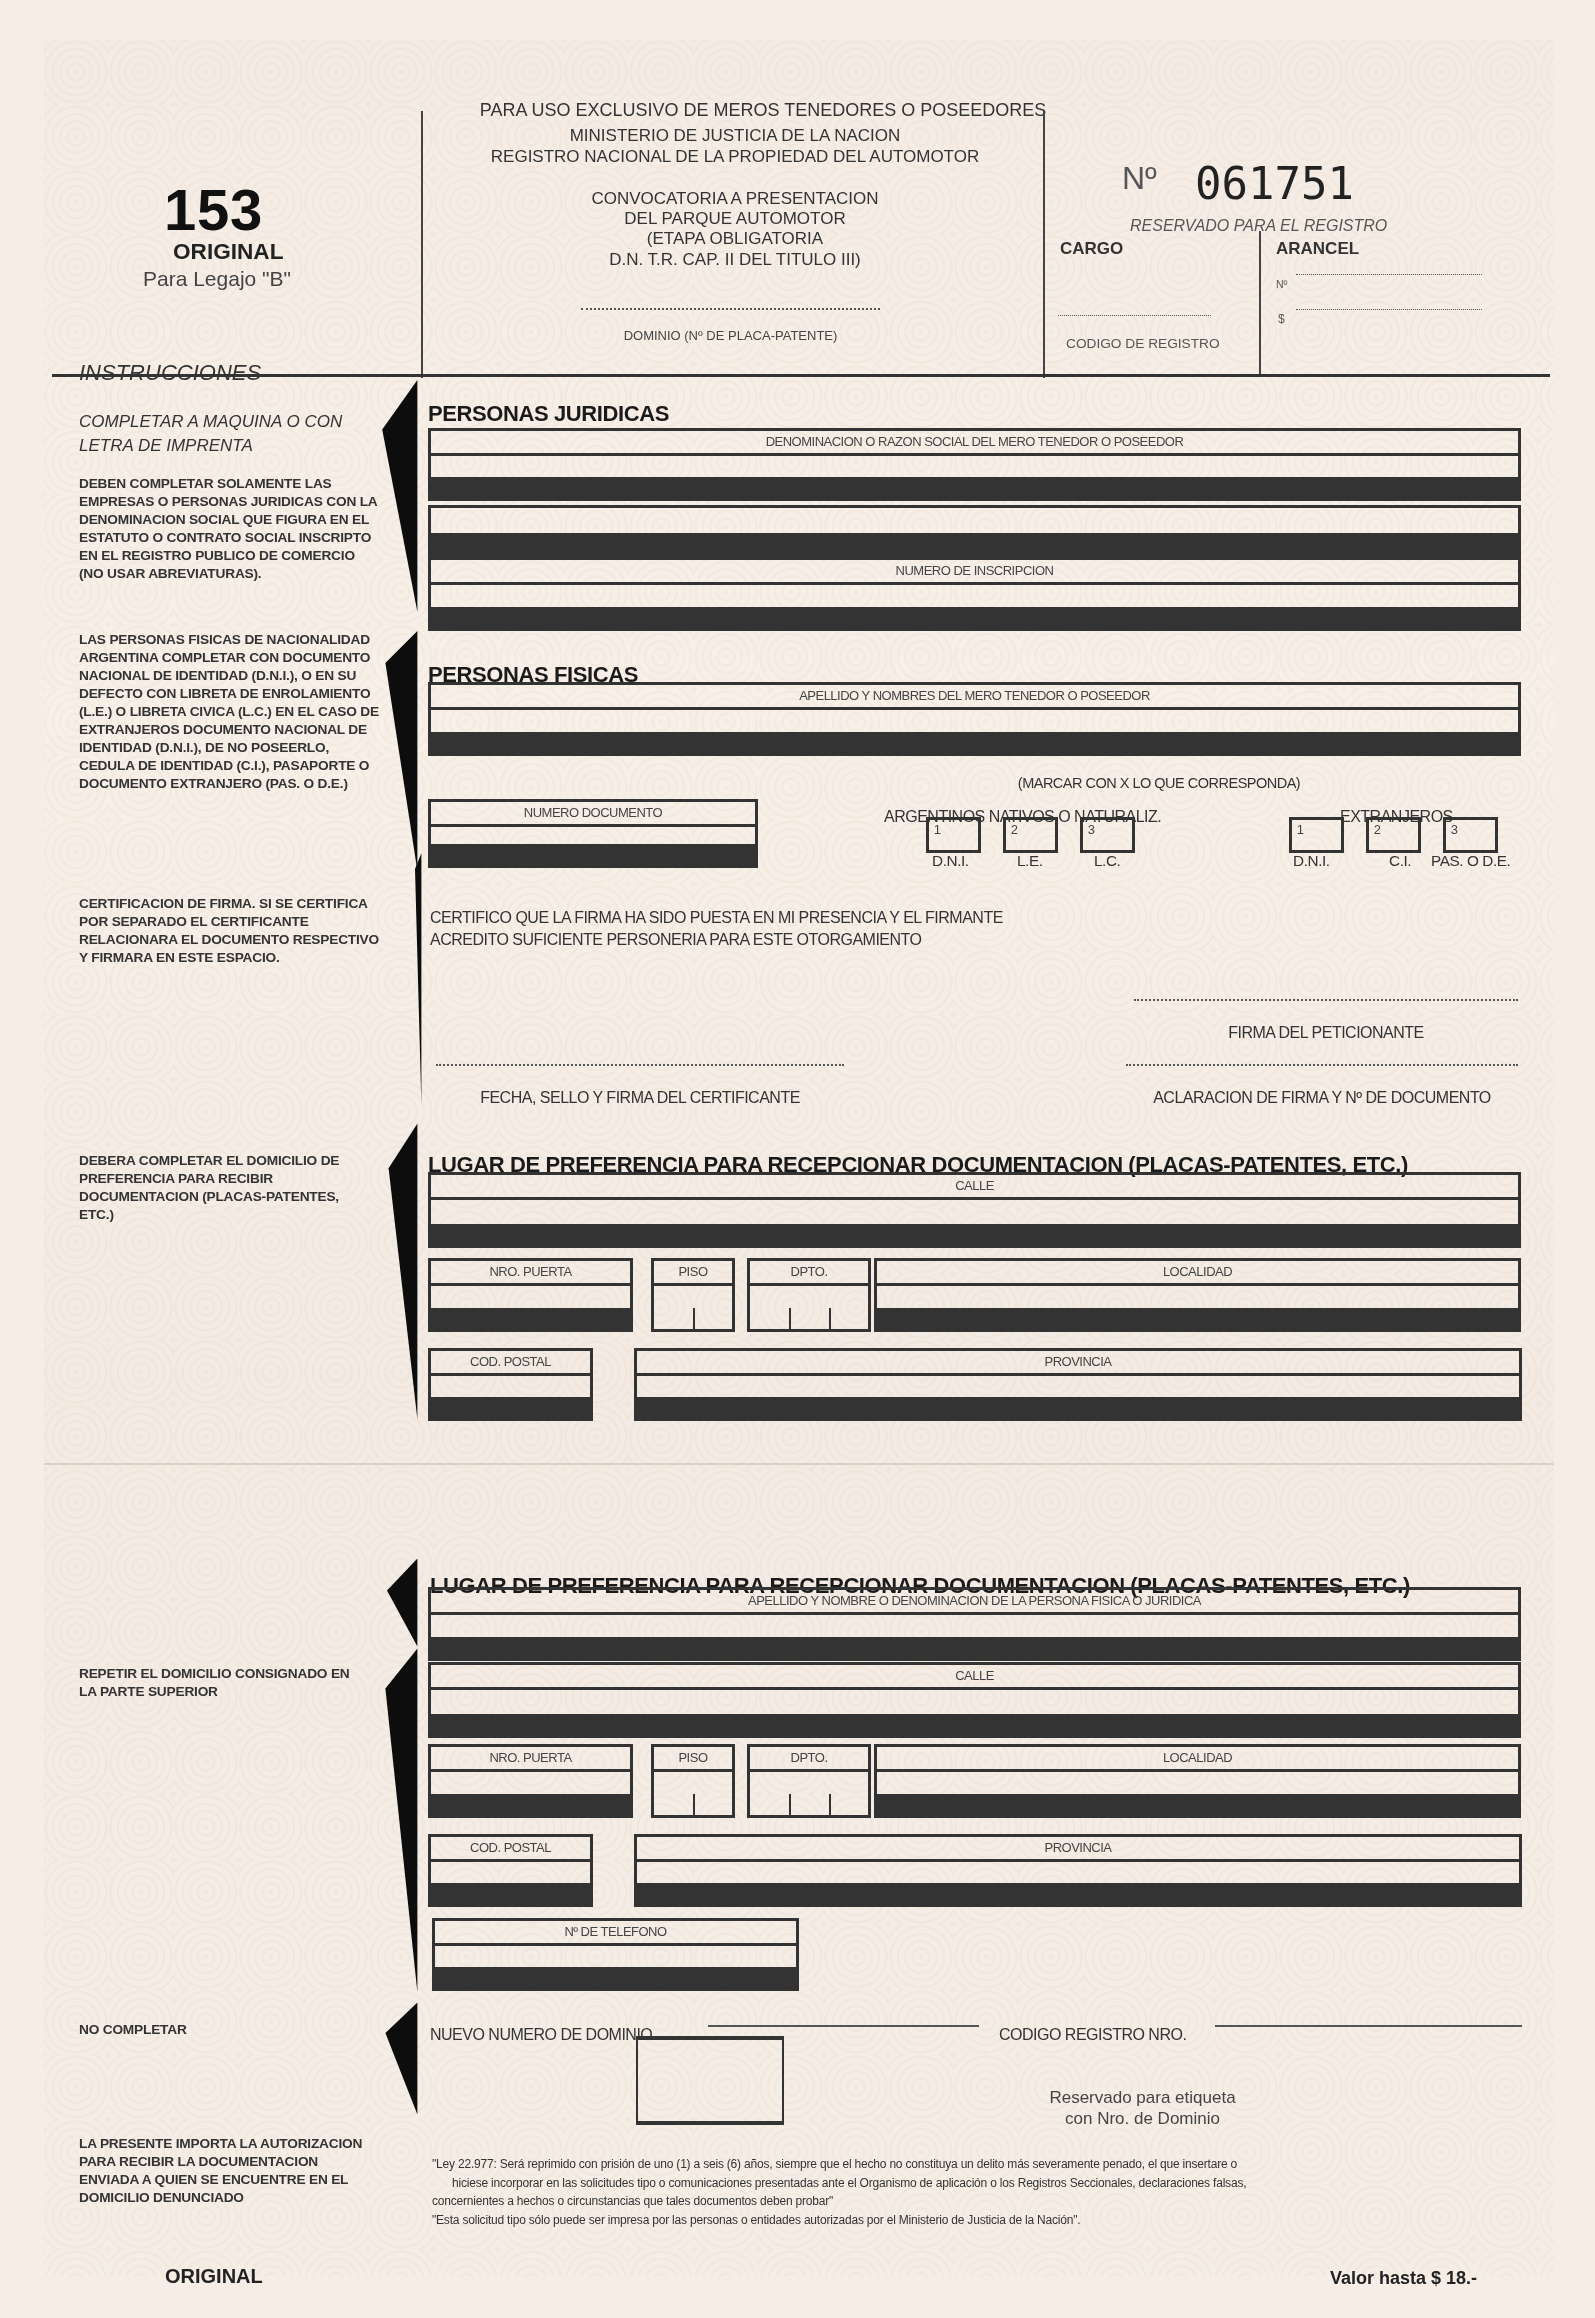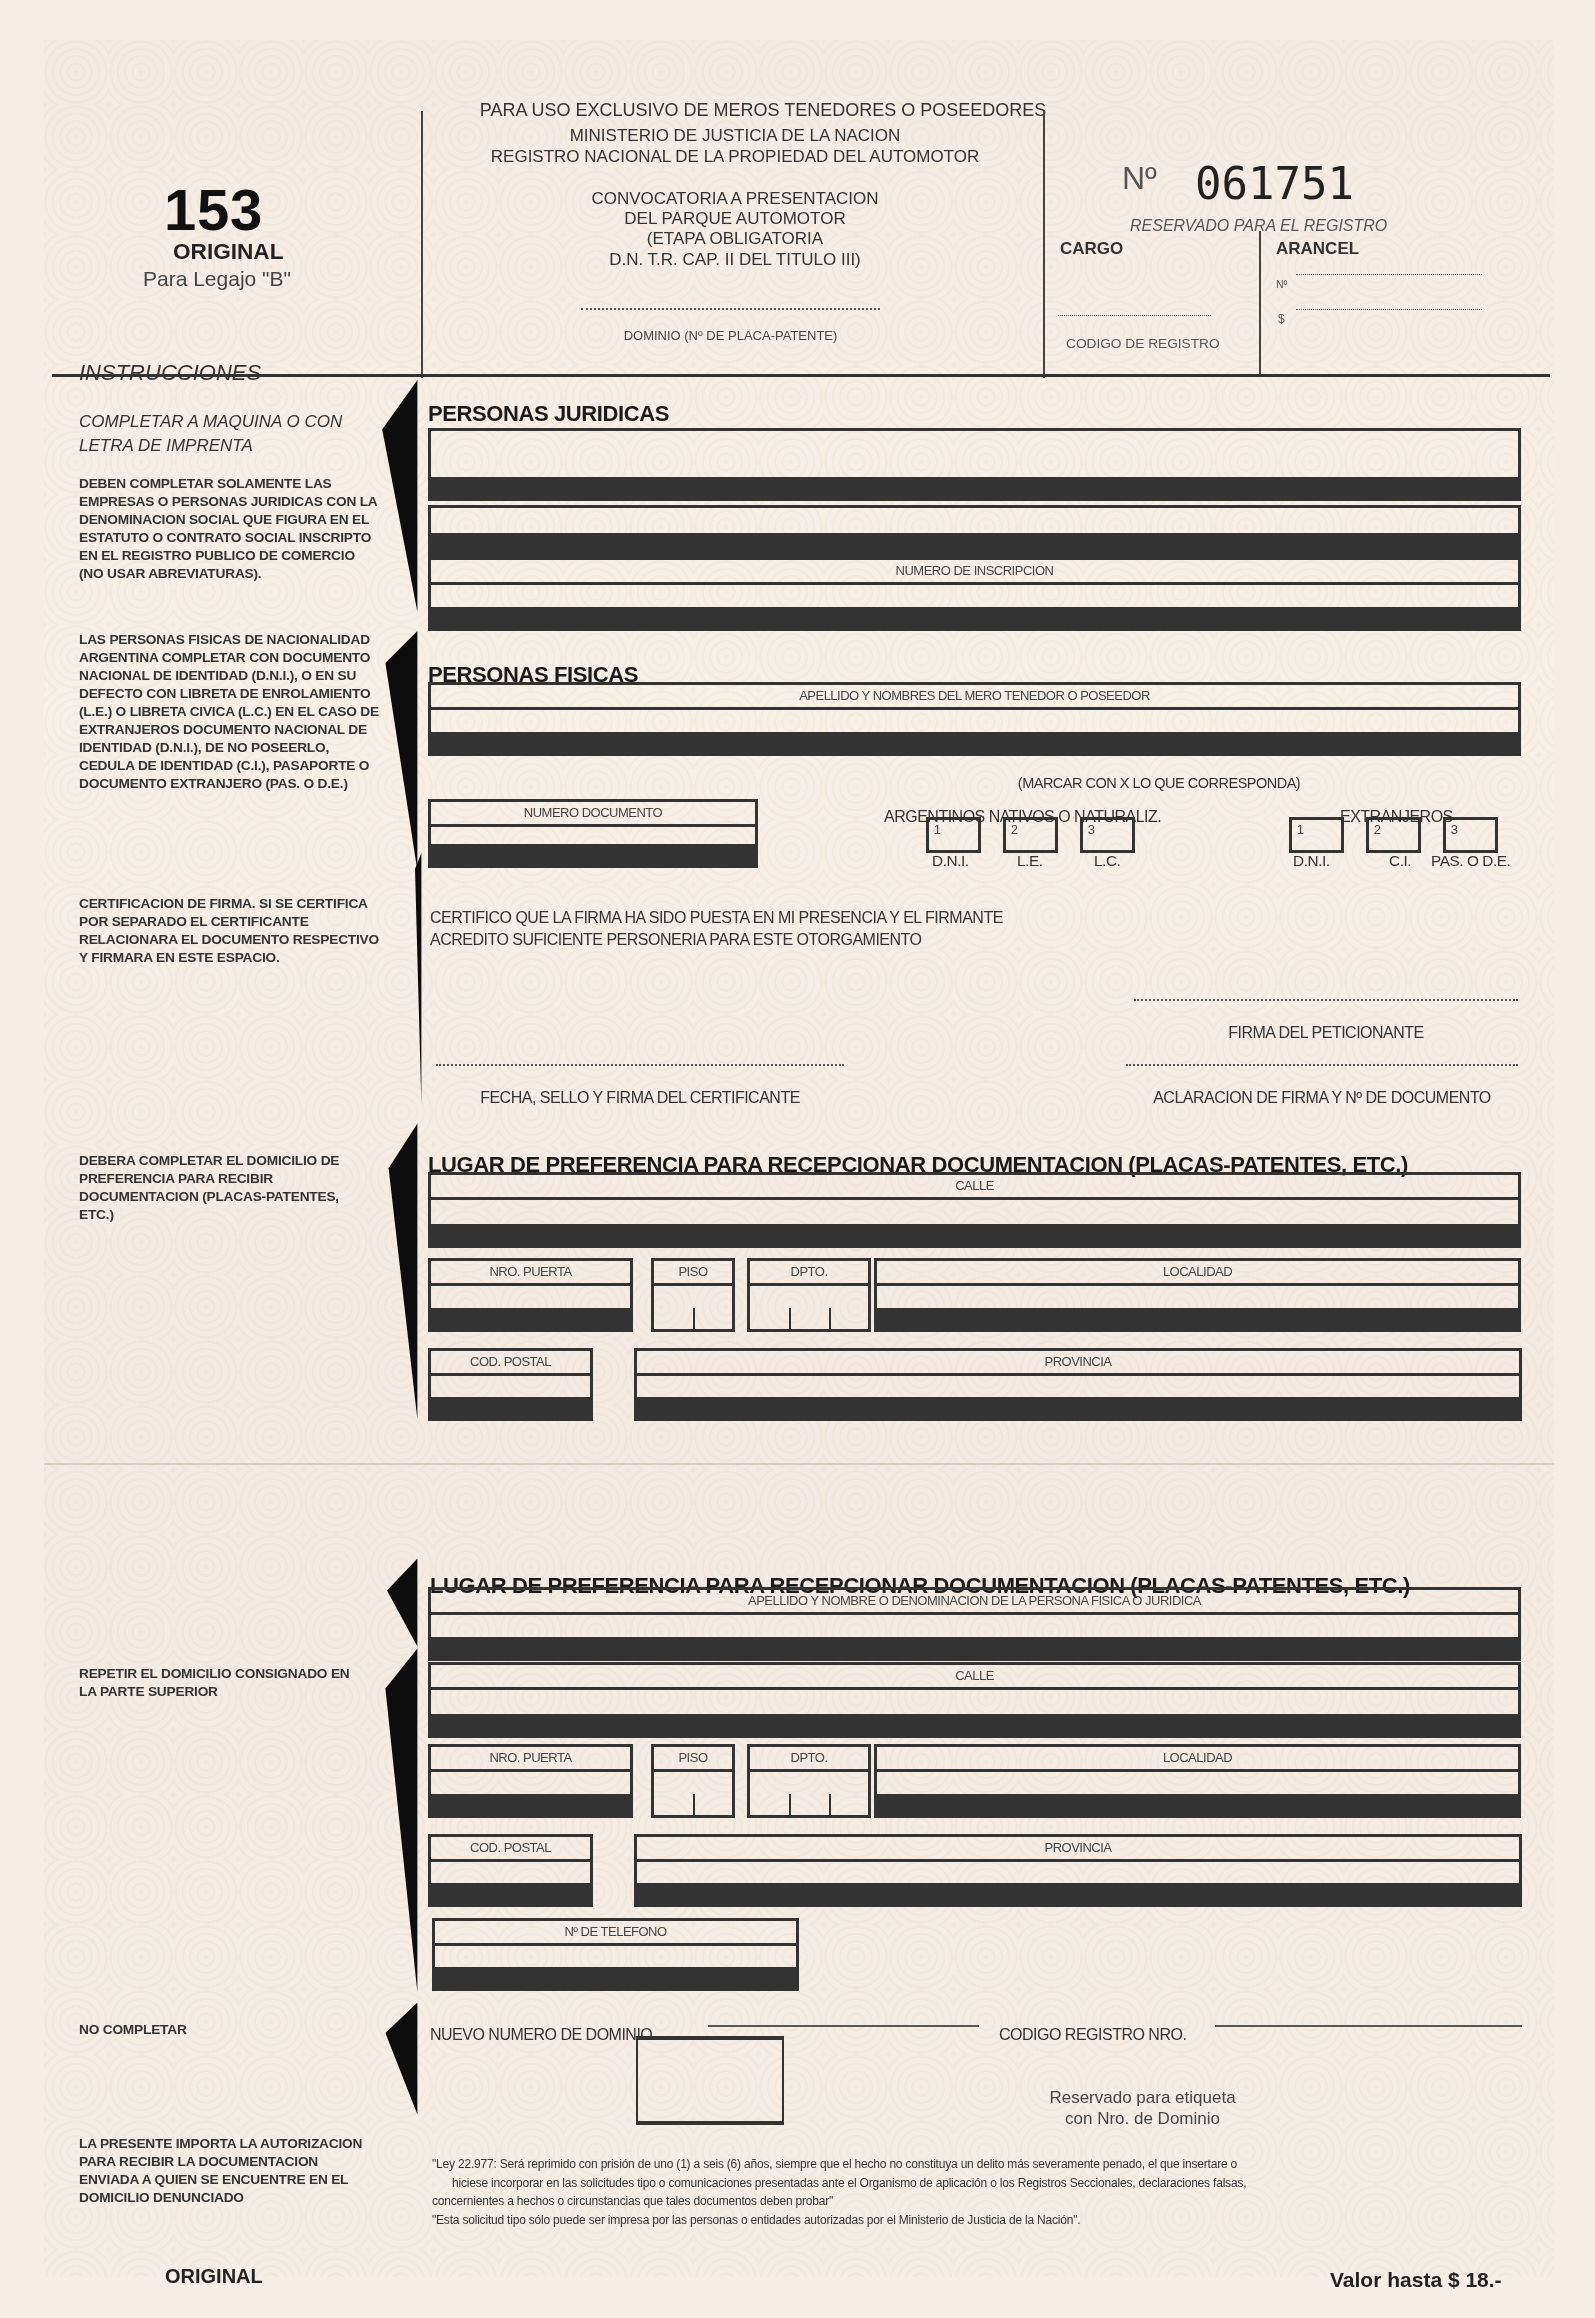--- a/index.html
+++ b/index.html
@@ -129,20 +129,21 @@
     </svg>
   <svg class="wedge" style="left:335px; top:1607px;" width="40" height="355" viewBox="0 0 50 440">
       <polygon points="48,0 48,430 8,50" fill="#0d0d0d"></polygon>
     </svg>
   <svg class="wedge" style="left:335px; top:1962px;" width="40" height="113" viewBox="0 0 50 140">
       <polygon points="48,0 48,140 8,38" fill="#0d0d0d"></polygon>
     </svg>
 
   <div class="t sect" style="left:384px; top:346px;">PERSONAS JURIDICAS</div>
   <div class="box" style="left:384px; top:388px; width:1093px; height:73px;">
+    <div class="lbl">DENOMINACION O RAZON SOCIAL DEL MERO TENEDOR O POSEEDOR</div>
     <div class="ticks t50"></div>
   </div>
   <div class="box" style="left:384px; top:465px; width:1093px; height:52px;">
     <div class="ticks t50"></div>
   </div>
   <div class="box" style="left:384px; top:517px; width:1093px; height:74px;">
     <div class="lbl">NUMERO DE INSCRIPCION</div>
     <div class="ticks t50"></div>
   </div>
 
@@ -275,15 +276,15 @@
   <div class="abs" style="left:592px; top:1996px; width:148px; height:89px; border:2.4px solid #333; border-top-width:4px; border-bottom-width:4px; box-sizing:border-box;"></div>
   <div class="t c" style="left:945px; top:2033px; width:307px; font-size:17px; color:#444;">Reservado para etiqueta</div>
   <div class="t c" style="left:945px; top:2054px; width:307px; font-size:17px; color:#444;">con Nro. de Dominio</div>
 
   <div class="t foot" style="left:388px; top:2102px;">"Ley 22.977: Será reprimido con prisión de uno (1) a seis (6) años, siempre que el hecho no constituya un delito más severamente penado, el que insertare o</div>
   <div class="t foot" style="left:388px; top:2121px;padding-left:20px;">hiciese incorporar en las solicitudes tipo o comunicaciones presentadas ante el Organismo de aplicación o los Registros Seccionales, declaraciones falsas,</div>
   <div class="t foot" style="left:388px; top:2139px;">concernientes a hechos o circunstancias que tales documentos deben probar"</div>
   <div class="t foot" style="left:388px; top:2158px;">"Esta solicitud tipo sólo puede ser impresa por las personas o entidades autorizadas por el Ministerio de Justicia de la Nación".</div>
 
   <div class="t bold" style="left:121px; top:2210px; font-size:20px; color:#222;">ORIGINAL</div>
-  <div class="t bold" style="left:1286px; top:2213px; font-size:21px; color:#222;">Valor hasta $ 18.-</div>
+  <div class="t bold" style="left:1286px; top:2213px; font-size:18px; color:#222;">Valor hasta $ 18.-</div>
 </div>
 
 
 </body></html>

